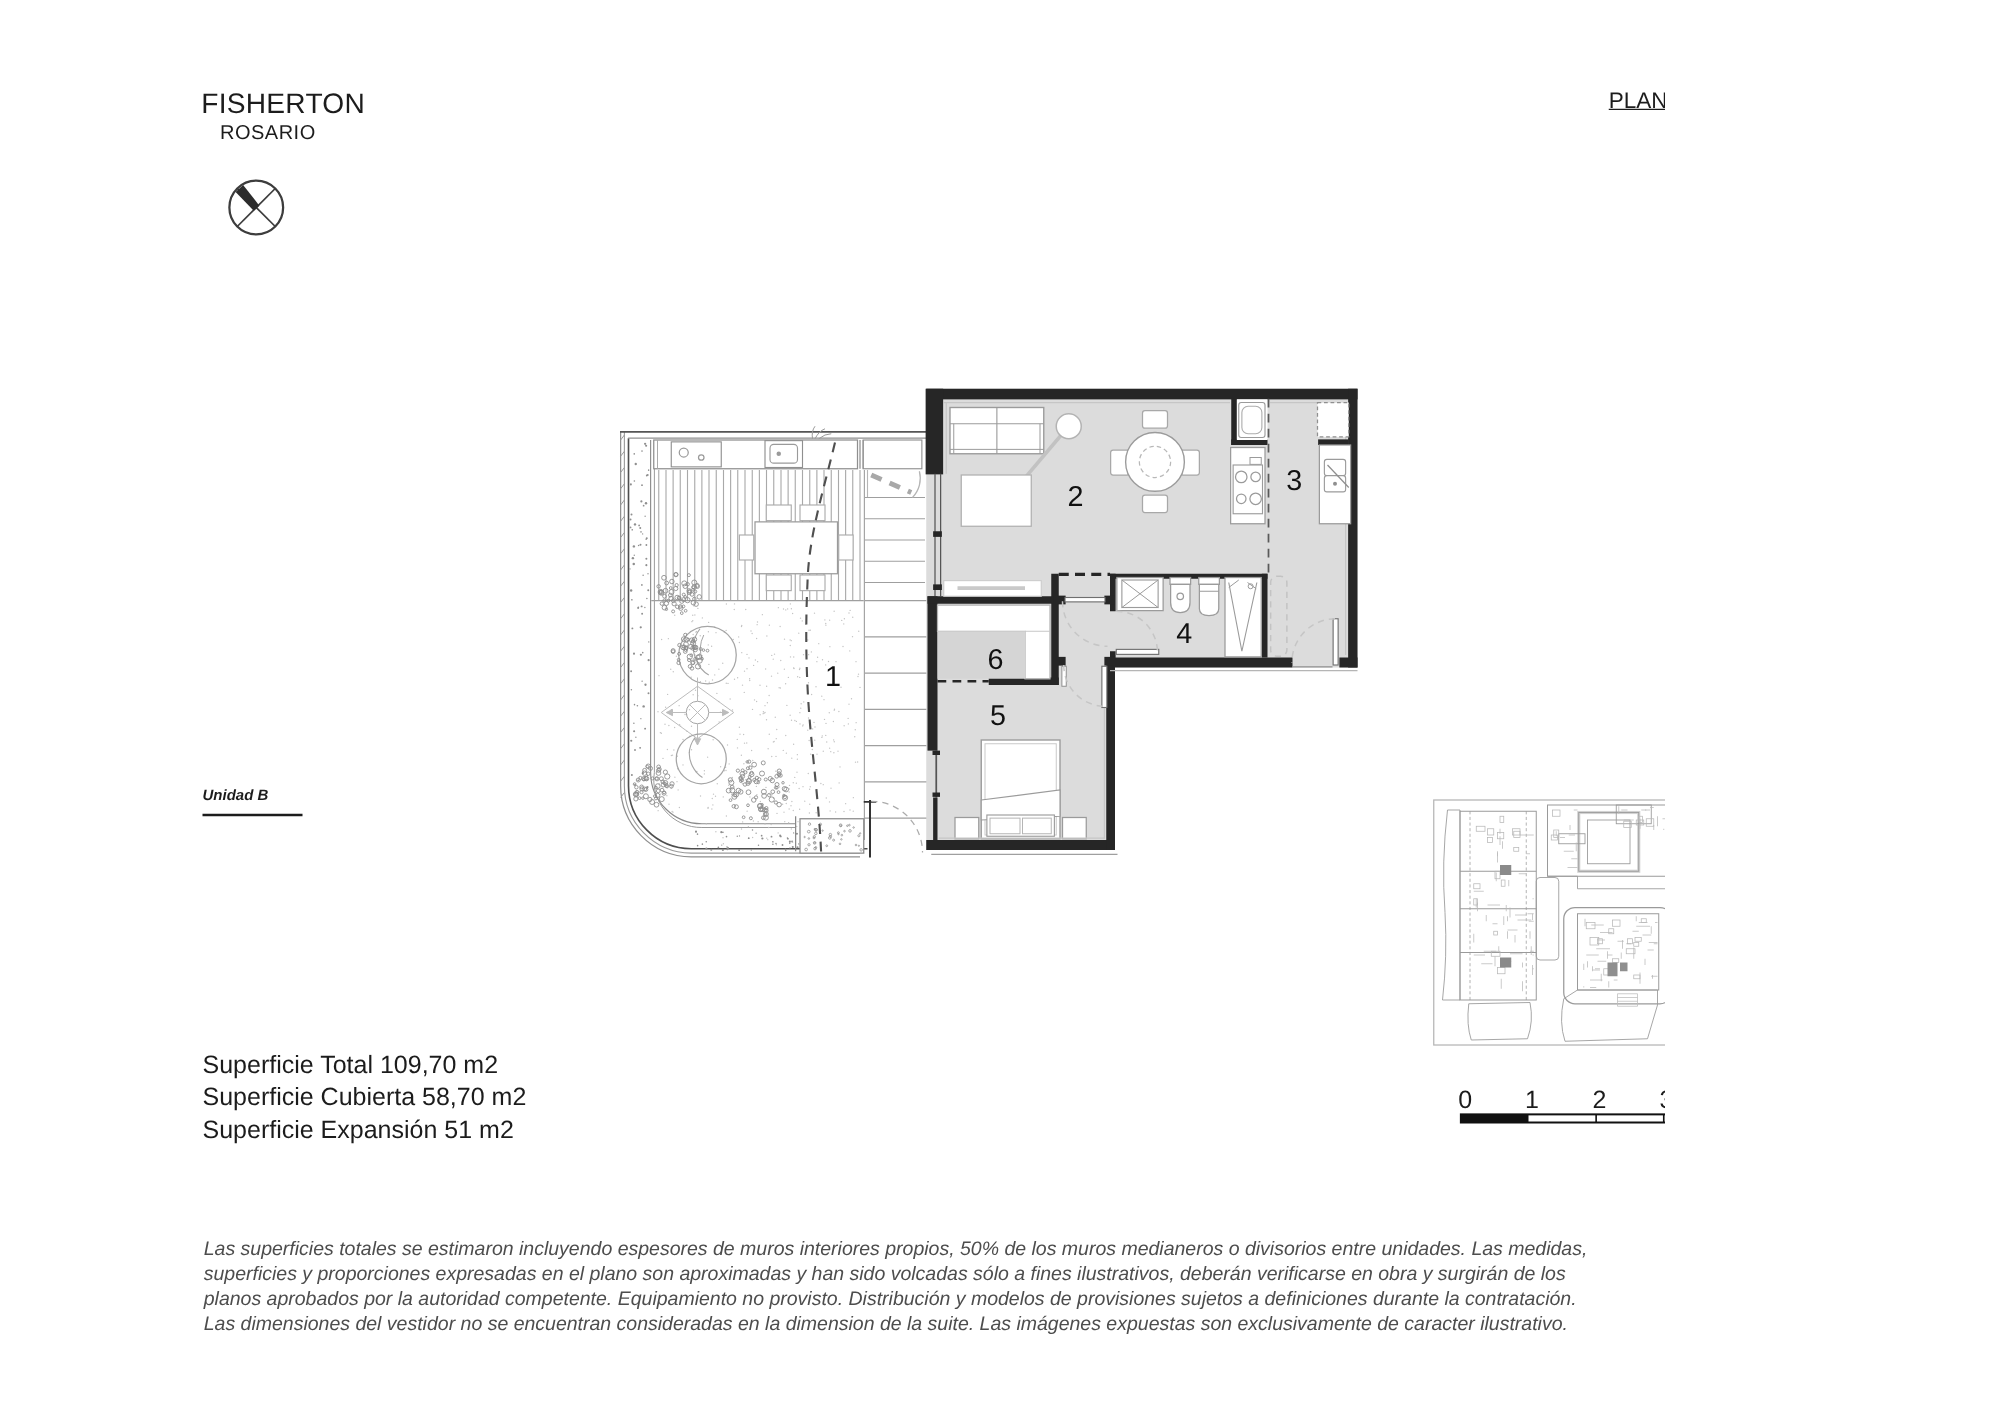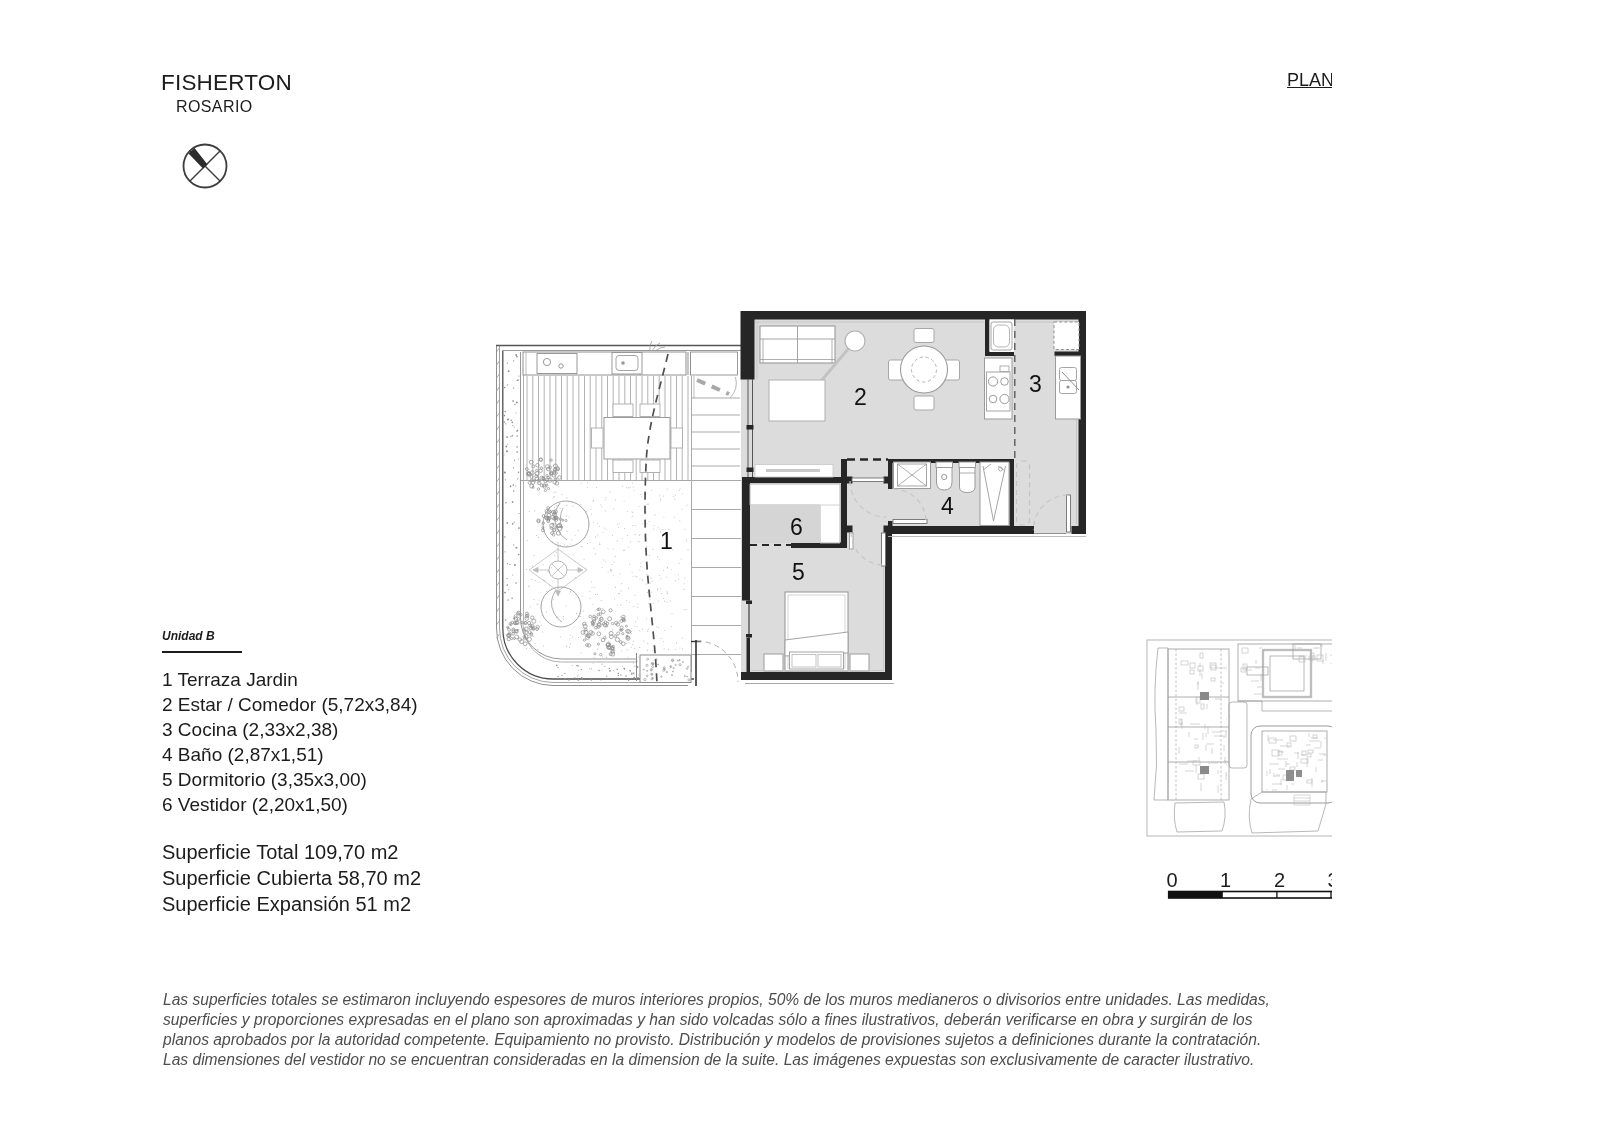--- a/index.html
+++ b/index.html
@@ -1532,26 +1532,20 @@
 
 <g>
 <rect x="1378.5" y="748" width="21" height="14" fill="#8d8d8d"></rect>
 <rect x="1378.5" y="762" width="14" height="14" fill="#757575"></rect>
 </g>
 </svg>
 
 <div class="abs t" style="left:162px;top:629px;font-size:12px;font-weight:bold;font-style:italic;">Unidad B</div>
 <div class="abs" style="left:162px;top:651px;width:80px;height:2px;background:#1c1c1c;"></div>
 
-<div class="abs t" style="left:162px;top:667px;font-size:19px;line-height:25px;">1 Terraza Jardin
-2 Estar / Comedor (5,72x3,84)
-3 Cocina (2,33x2,38)
-4 Baño (2,87x1,51)
-5 Dormitorio (3,35x3,00)
-6 Vestidor (2,20x1,50)</div>
 
 <div class="abs t" style="left:162px;top:839px;font-size:20px;line-height:26px;">Superficie Total 109,70 m2
 Superficie Cubierta 58,70 m2
 Superficie Expansión 51 m2</div>
 
 <div class="abs t" style="left:1166.5px;top:869px;width:280px;font-size:20px;"><span style="position:absolute;left:0px;">0</span><span style="position:absolute;left:53.5px;">1</span><span style="position:absolute;left:107.5px;">2</span><span style="position:absolute;left:161px;">3</span><span style="position:absolute;left:215px;">4</span><span style="position:absolute;left:268px;">5</span></div>
 
 <svg class="abs" style="left:1164px;top:888px;" width="282" height="14" viewBox="0 0 282 14">
   <rect x="4.7" y="3.5" width="270.6" height="6.5" fill="#ffffff" stroke="#111111" stroke-width="1.6"></rect>
   <rect x="4.7" y="3.5" width="54.1" height="6.5" fill="#111111"></rect>

